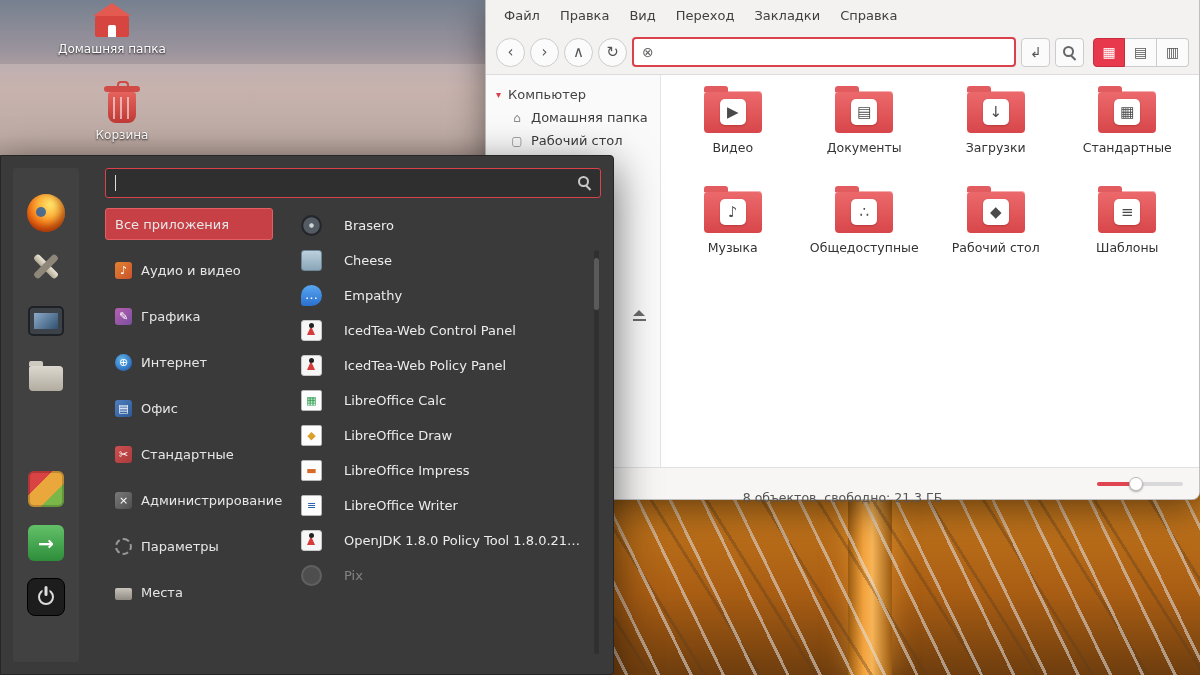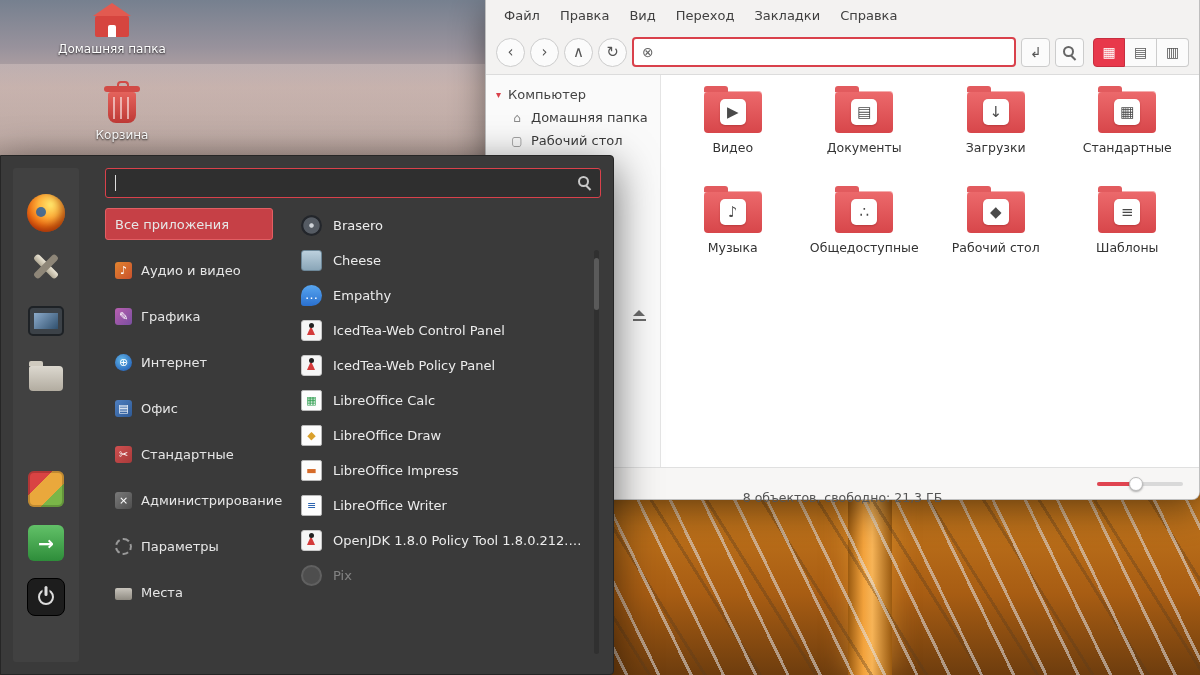--- a/index.html
+++ b/index.html
@@ -164,21 +164,21 @@
   .ci-graphics{background:linear-gradient(135deg,#b85fb0,#7a4fa0);}
   .ci-internet{background:radial-gradient(circle at 40% 35%,#63b7e8,#2e6fc0 70%);border-radius:50%;}
   .ci-office{background:linear-gradient(135deg,#4f7fc0,#2e5a96);}
   .ci-accessories{background:linear-gradient(135deg,#d05050,#a83a3a);}
   .ci-admin{background:linear-gradient(135deg,#7a7a7a,#4e4e4e);}
   .ci-prefs{background:transparent;border:2px dashed #9a9a9a;border-radius:50%;box-sizing:border-box;}
   .ci-places{background:linear-gradient(#c8c4bc,#8f8b82);height:12px;margin-top:3px;border-radius:2px;}
 
   .apps{flex:1;margin-left:24px;position:relative;display:flex;flex-direction:column;gap:1px;
     font-size:13px;color:#ececec;overflow:hidden;padding-right:12px;}
-  .app{display:flex;align-items:center;gap:11px;padding:6px 4px;height:22px;flex:0 0 22px;text-align:right;}
+  .app{display:flex;align-items:center;gap:22px;padding:6px 4px;height:22px;flex:0 0 22px;text-align:right;}
   .app.dim{opacity:.4;}
   .app-label{white-space:nowrap;overflow:hidden;text-overflow:ellipsis;}
   .app-icon{width:21px;height:21px;flex:0 0 21px;display:flex;align-items:center;justify-content:center;
     box-sizing:border-box;font-size:9px;}
   .i-brasero{border-radius:50%;
     background:radial-gradient(circle,#cfd3d8 0 12%,#555b63 18% 52%,#23262b 58% 100%);}
   .i-cheese{background:linear-gradient(#bcd0dd,#8aa6b8);border:1px solid #6d8798;border-radius:3px;}
   .i-dc{border-radius:50%;background:linear-gradient(90deg,#cf3a30 50%,#2f63c0 50%);
     color:#fff;font-weight:bold;font-size:8px;}
   .i-empathy{border-radius:50% 50% 50% 14%;background:linear-gradient(#58a6f0,#2a70cf);

